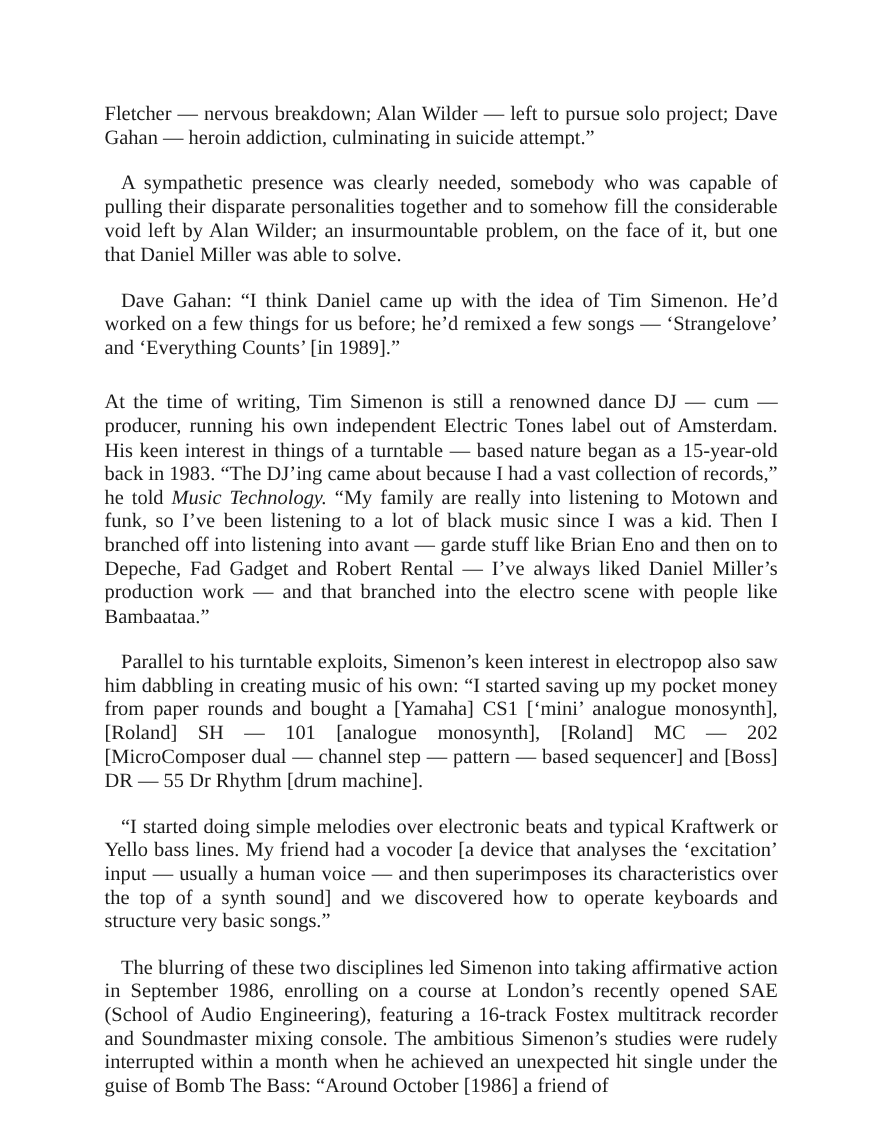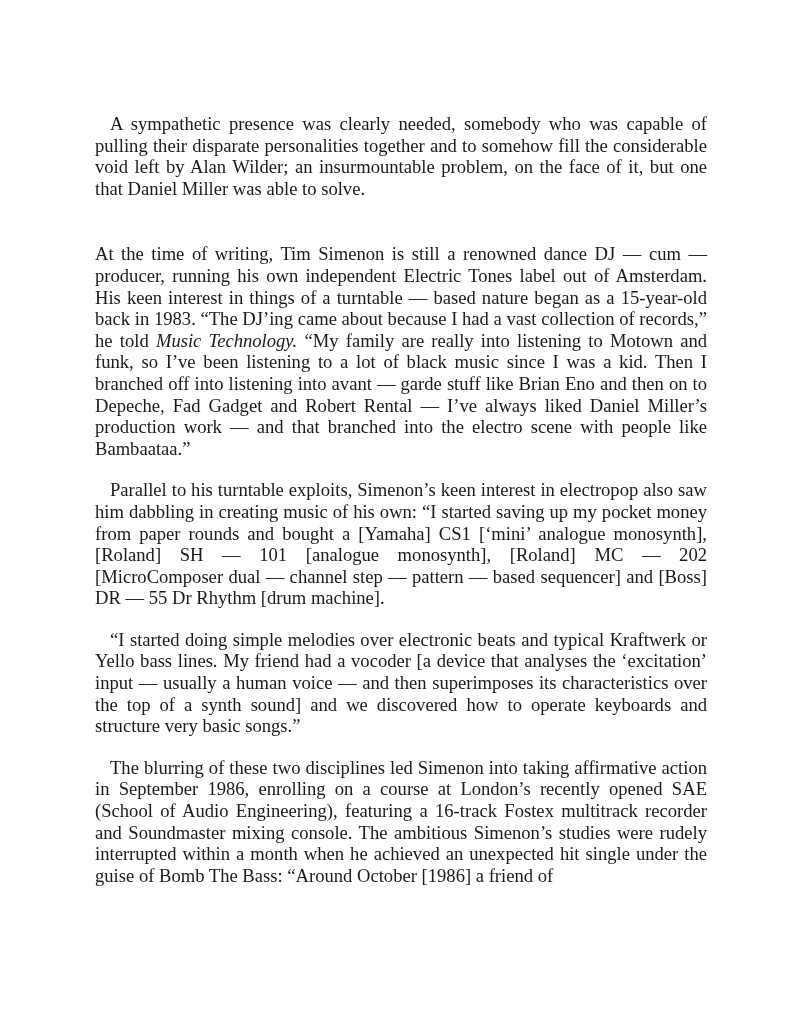--- a/index.html
+++ b/index.html
@@ -19,30 +19,32 @@
     }
     p {
       margin: 0;
       font-size: 18.6px;
       line-height: 21.6px;
       text-align: justify;
       text-align-last: left;
     }
     p.indent { text-indent: 15px; }
     p.gap-small { margin-top: 20px; }
-    p.gap-section { margin-top: 44px; }
+    p.gap-section { margin-top: 28px; }
     em { font-style: italic; }
   </style>
 </head>
 <body>
 
 <div class="page">
+  <p>Fletcher — nervous breakdown; Alan Wilder — left to pursue solo project; Dave Gahan — heroin addiction, culminating in suicide attempt.”</p>
 
   <p class="indent gap-small">A sympathetic presence was clearly needed, somebody who was capable of pulling their disparate personalities together and to somehow fill the considerable void left by Alan Wilder; an insurmountable problem, on the face of it, but one that Daniel Miller was able to solve.</p>
 
+  <p class="indent gap-small">Dave Gahan: “I think Daniel came up with the idea of Tim Simenon. He’d worked on a few things for us before; he’d remixed a few songs — ‘Strangelove’ and ‘Everything Counts’ [in 1989].”</p>
 
   <p class="gap-section"><span>At the time of writing, Tim Simenon is still a renowned dance DJ — cum — producer, running his own independent Electric Tones label out of Amsterdam. His keen interest in things of a turntable — based nature began as a 15-year-old back in 1983. “The DJ’ing came about because I had a vast collection of records,” he told </span><em>Music Technology.</em><span> “My family are really into listening to Motown and funk, so I’ve been listening to a lot of black music since I was a kid. Then I branched off into listening into avant — garde stuff like Brian Eno and then on to Depeche, Fad Gadget and Robert Rental — I’ve always liked Daniel Miller’s production work — and that branched into the electro scene with people like Bambaataa.”</span></p>
 
   <p class="indent gap-small">Parallel to his turntable exploits, Simenon’s keen interest in electropop also saw him dabbling in creating music of his own: “I started saving up my pocket money from paper rounds and bought a [Yamaha] CS1 [‘mini’ analogue monosynth], [Roland] SH — 101 [analogue monosynth], [Roland] MC — 202 [MicroComposer dual — channel step — pattern — based sequencer] and [Boss] DR — 55 Dr Rhythm [drum machine].</p>
 
   <p class="indent gap-small">“I started doing simple melodies over electronic beats and typical Kraftwerk or Yello bass lines. My friend had a vocoder [a device that analyses the ‘excitation’ input — usually a human voice — and then superimposes its characteristics over the top of a synth sound] and we discovered how to operate keyboards and structure very basic songs.”</p>
 
   <p class="indent gap-small">The blurring of these two disciplines led Simenon into taking affirmative action in September 1986, enrolling on a course at London’s recently opened SAE (School of Audio Engineering), featuring a 16-track Fostex multitrack recorder and Soundmaster mixing console. The ambitious Simenon’s studies were rudely interrupted within a month when he achieved an unexpected hit single under the guise of Bomb The Bass: “Around October [1986] a friend of</p>
 </div>
 

